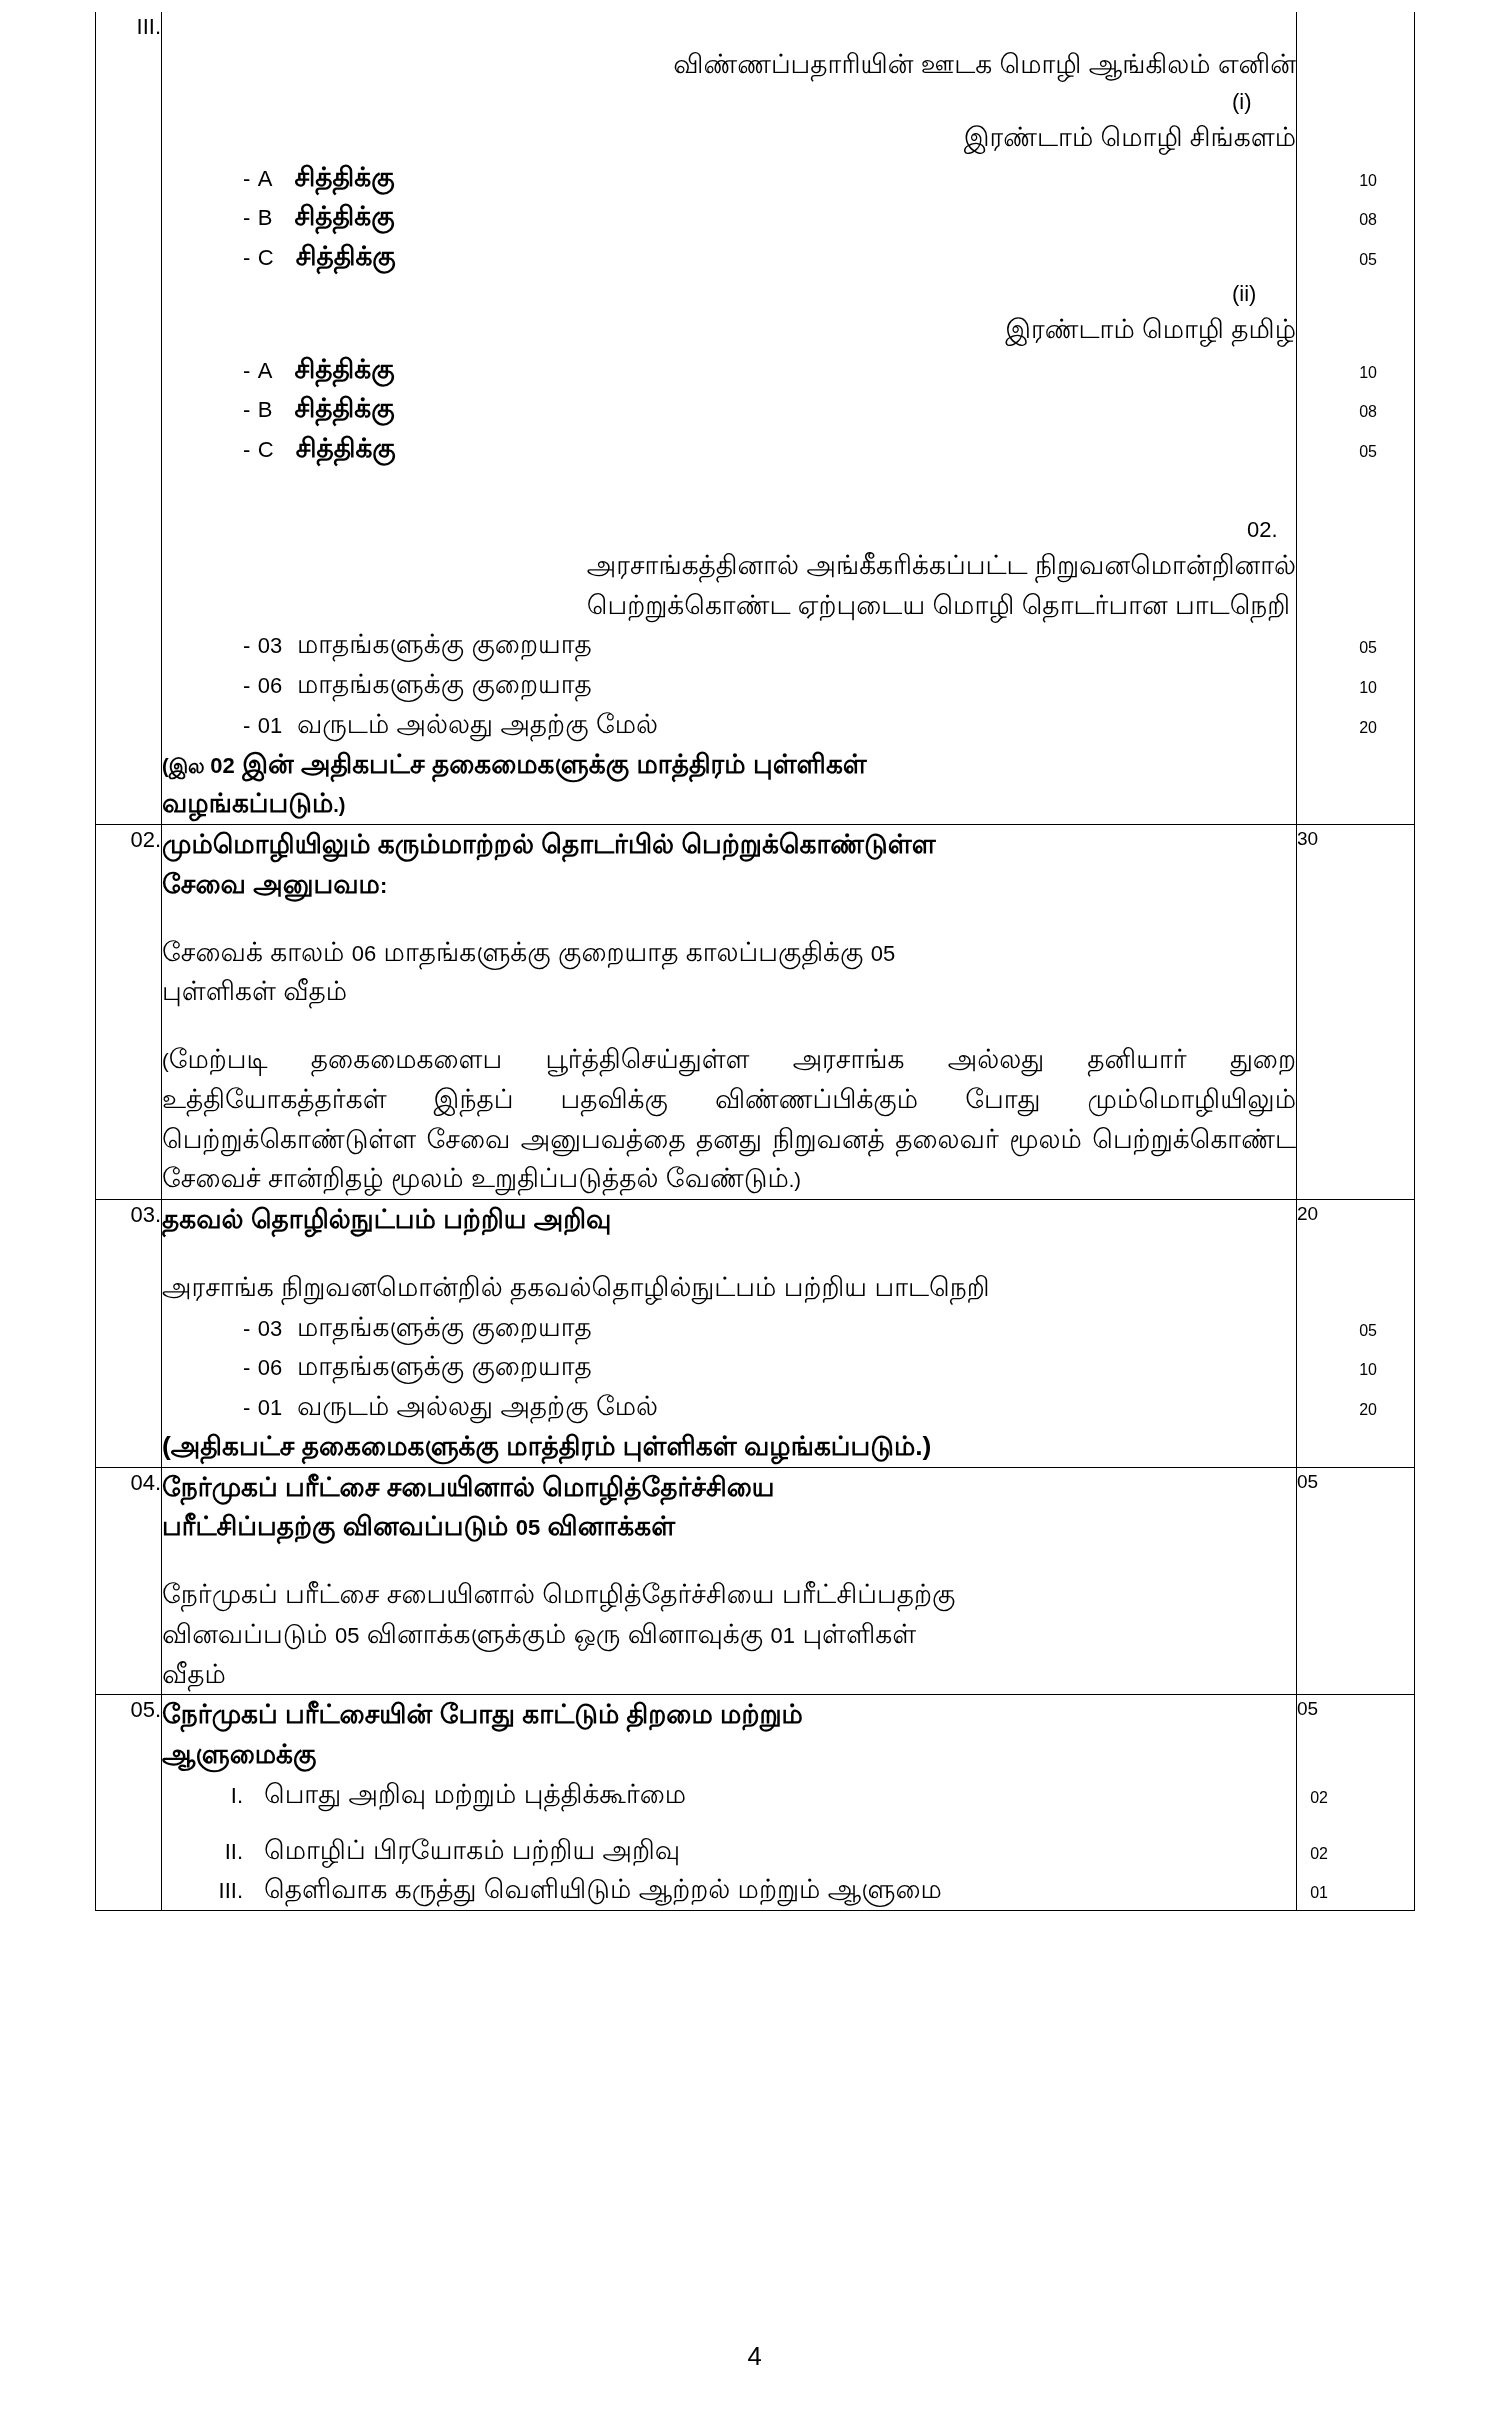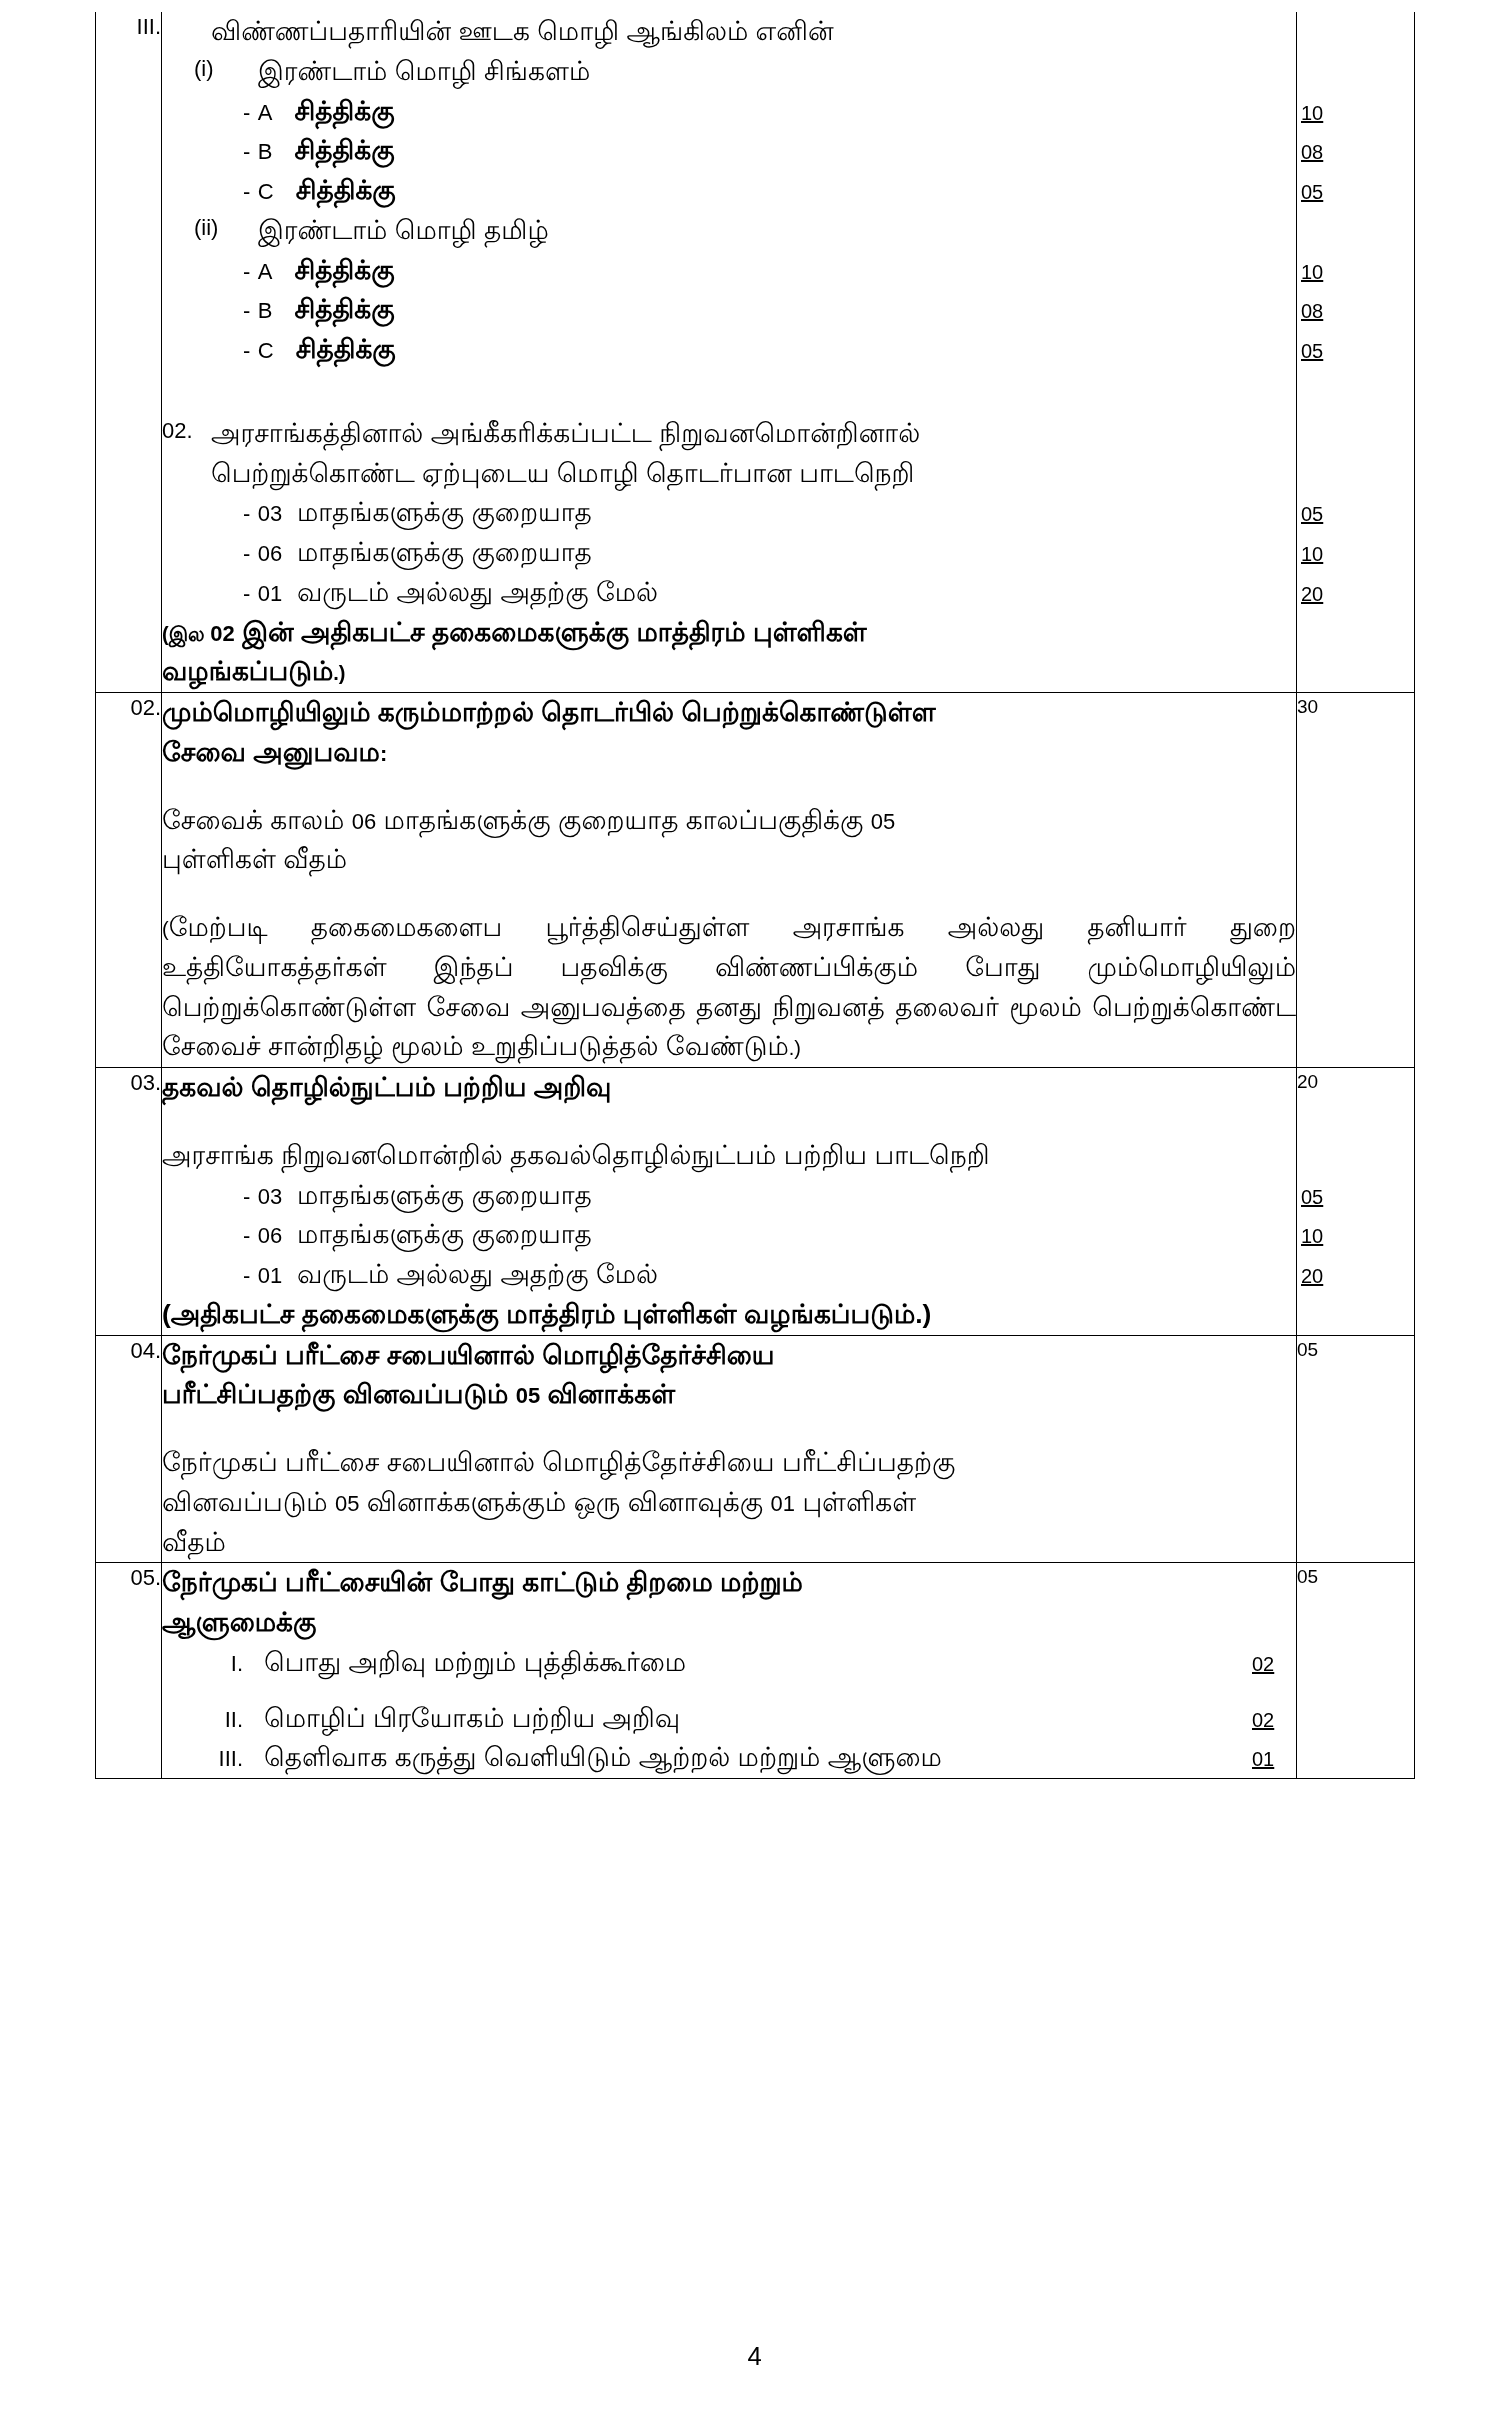--- a/index.html
+++ b/index.html
@@ -76,30 +76,30 @@
   
   .line {
     display: flex;
     align-items: baseline;
     width: 100%;
   }
   .line .txt { flex: 0 0 auto; }
   .line .fill { flex: 1 1 auto; }
   .line .mark {
     flex: 0 0 auto;
-    font-size: 20px;
+    font-size: 16px;
     width: 76px;
-    text-align: left;
-    text-decoration: underline;
+    text-align: right;
   }
 
   
   .hang {
     display: flex;
-    align-items: flex-start;
+    align-items: flex-end;
+    flex-direction: column;
   }
   .hang .lbl {
     flex: 0 0 auto;
     font-size: 22px;
   }
   .hang .txt { flex: 1 1 auto; }
 
   .ind-1 { padding-left: 32px; }
   .ind-2 { padding-left: 81px; gap: 40px; }
 

